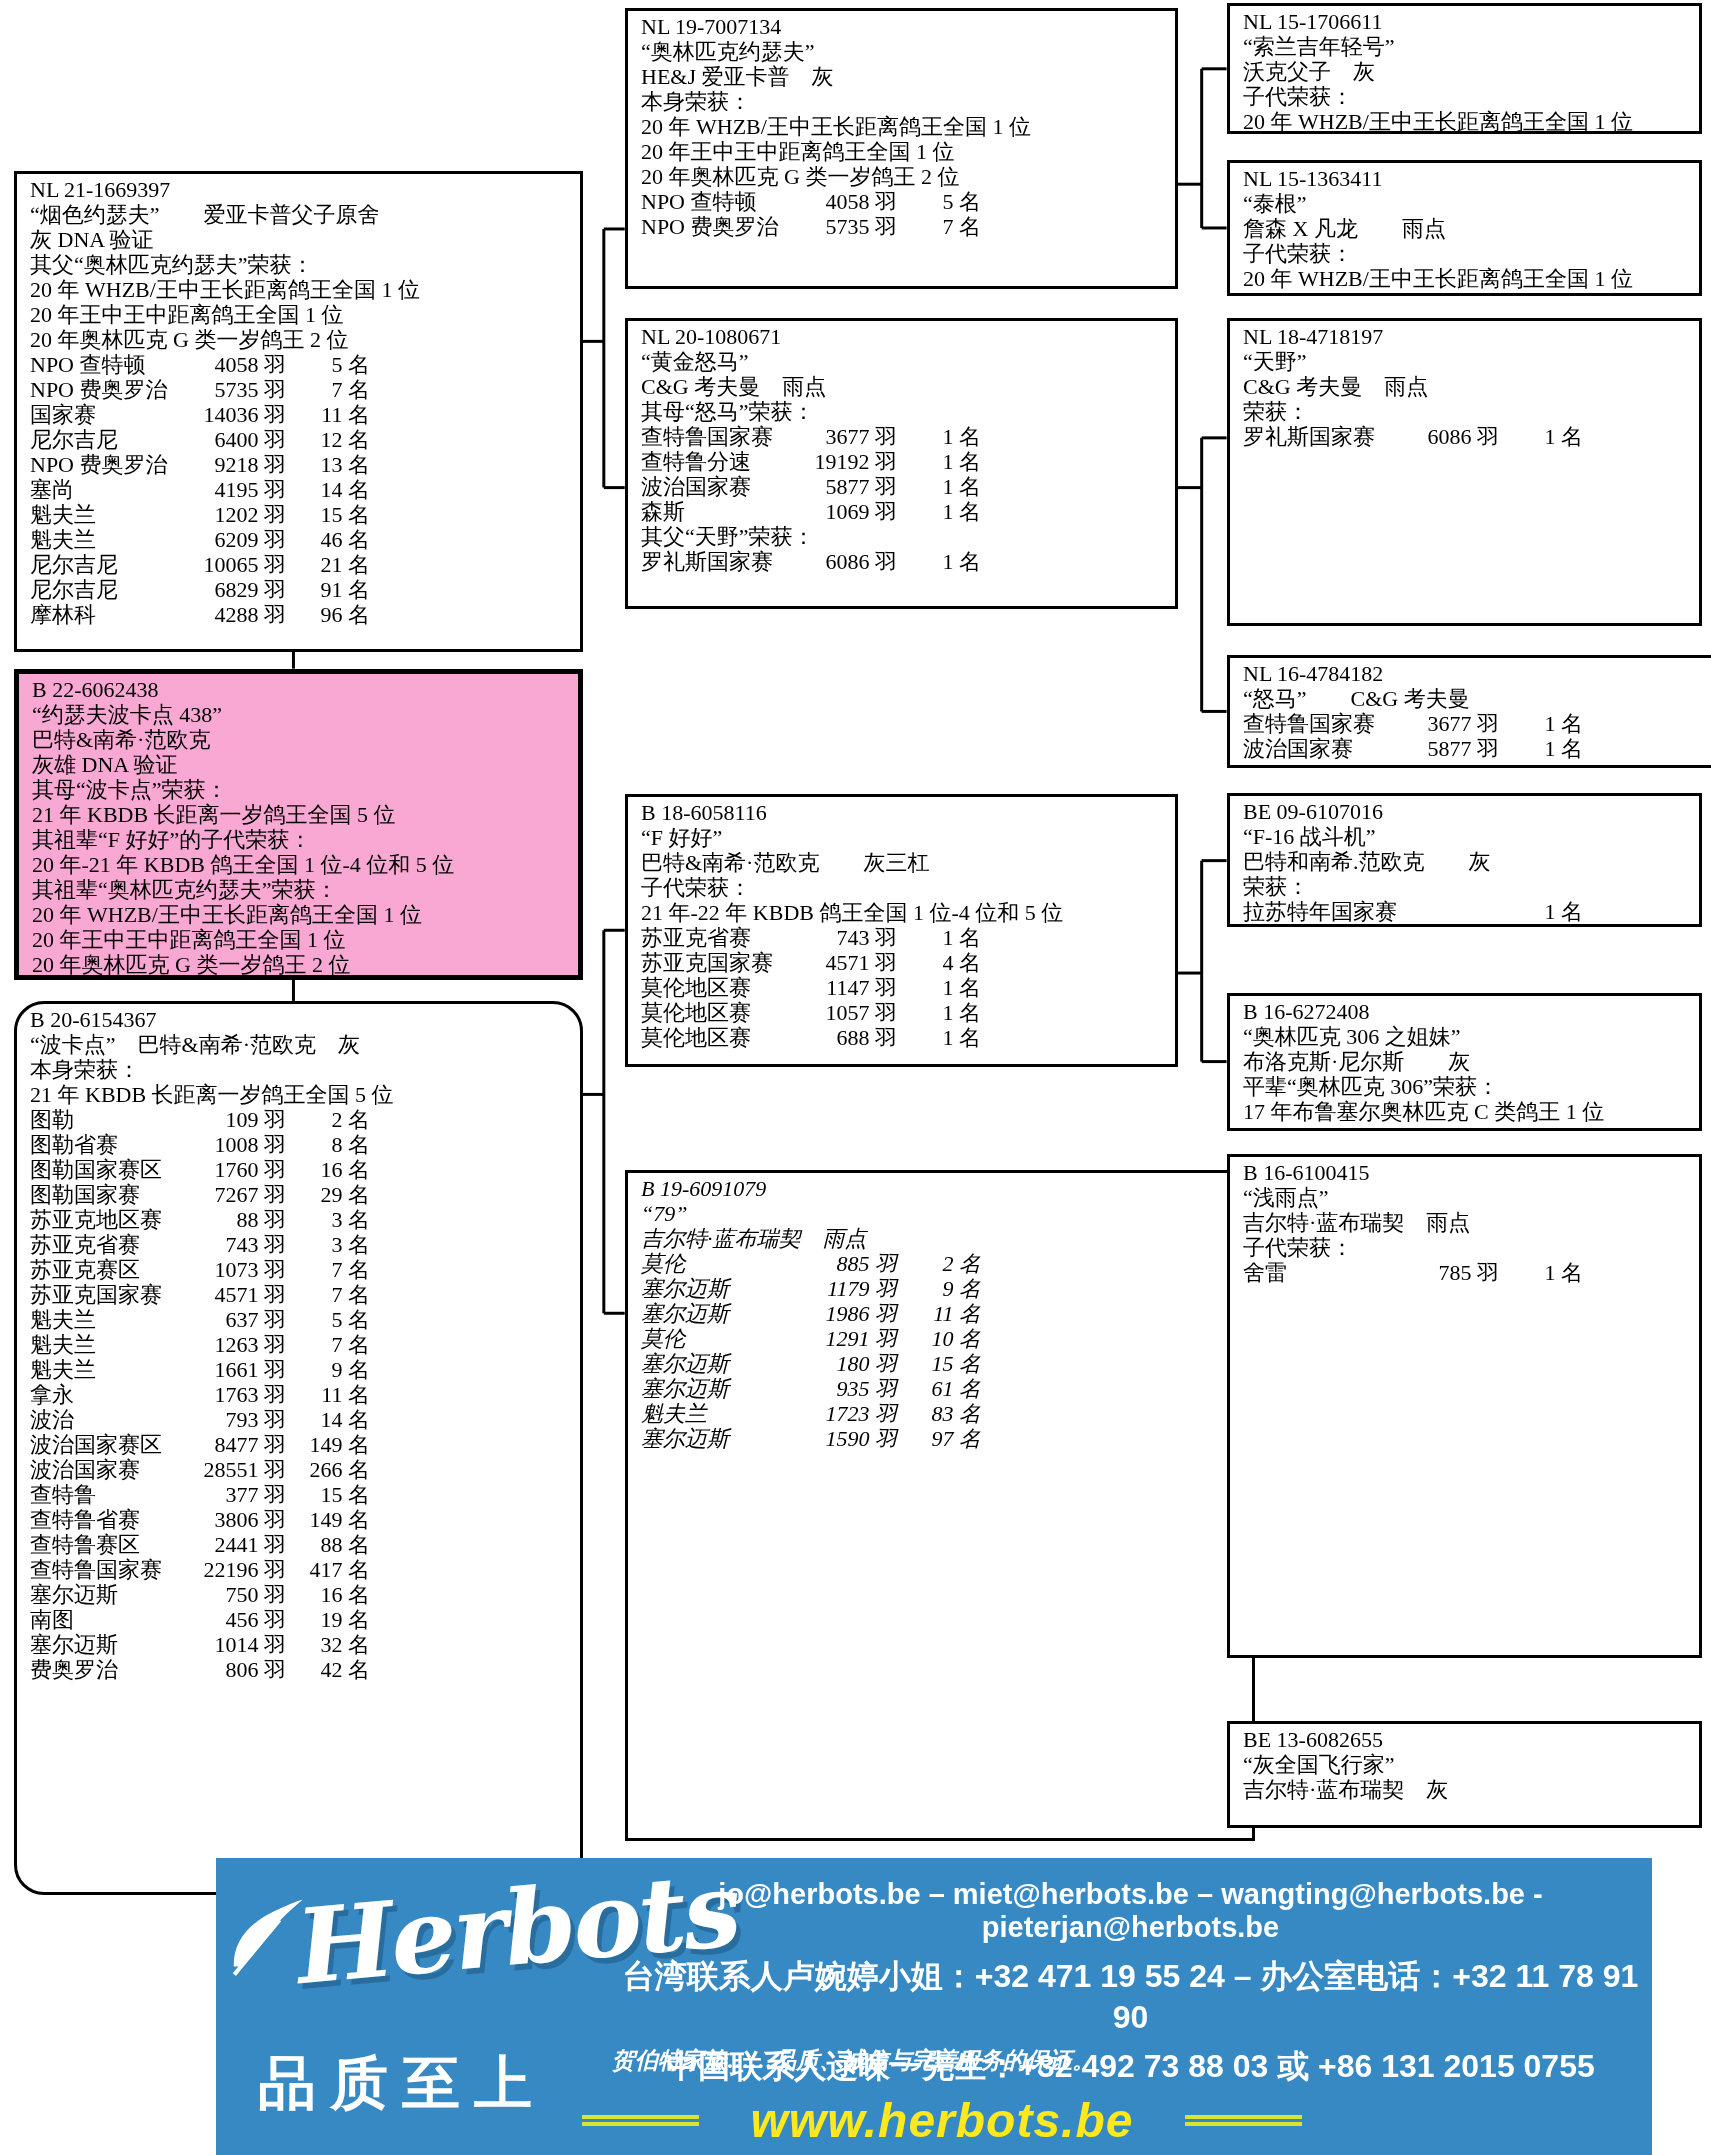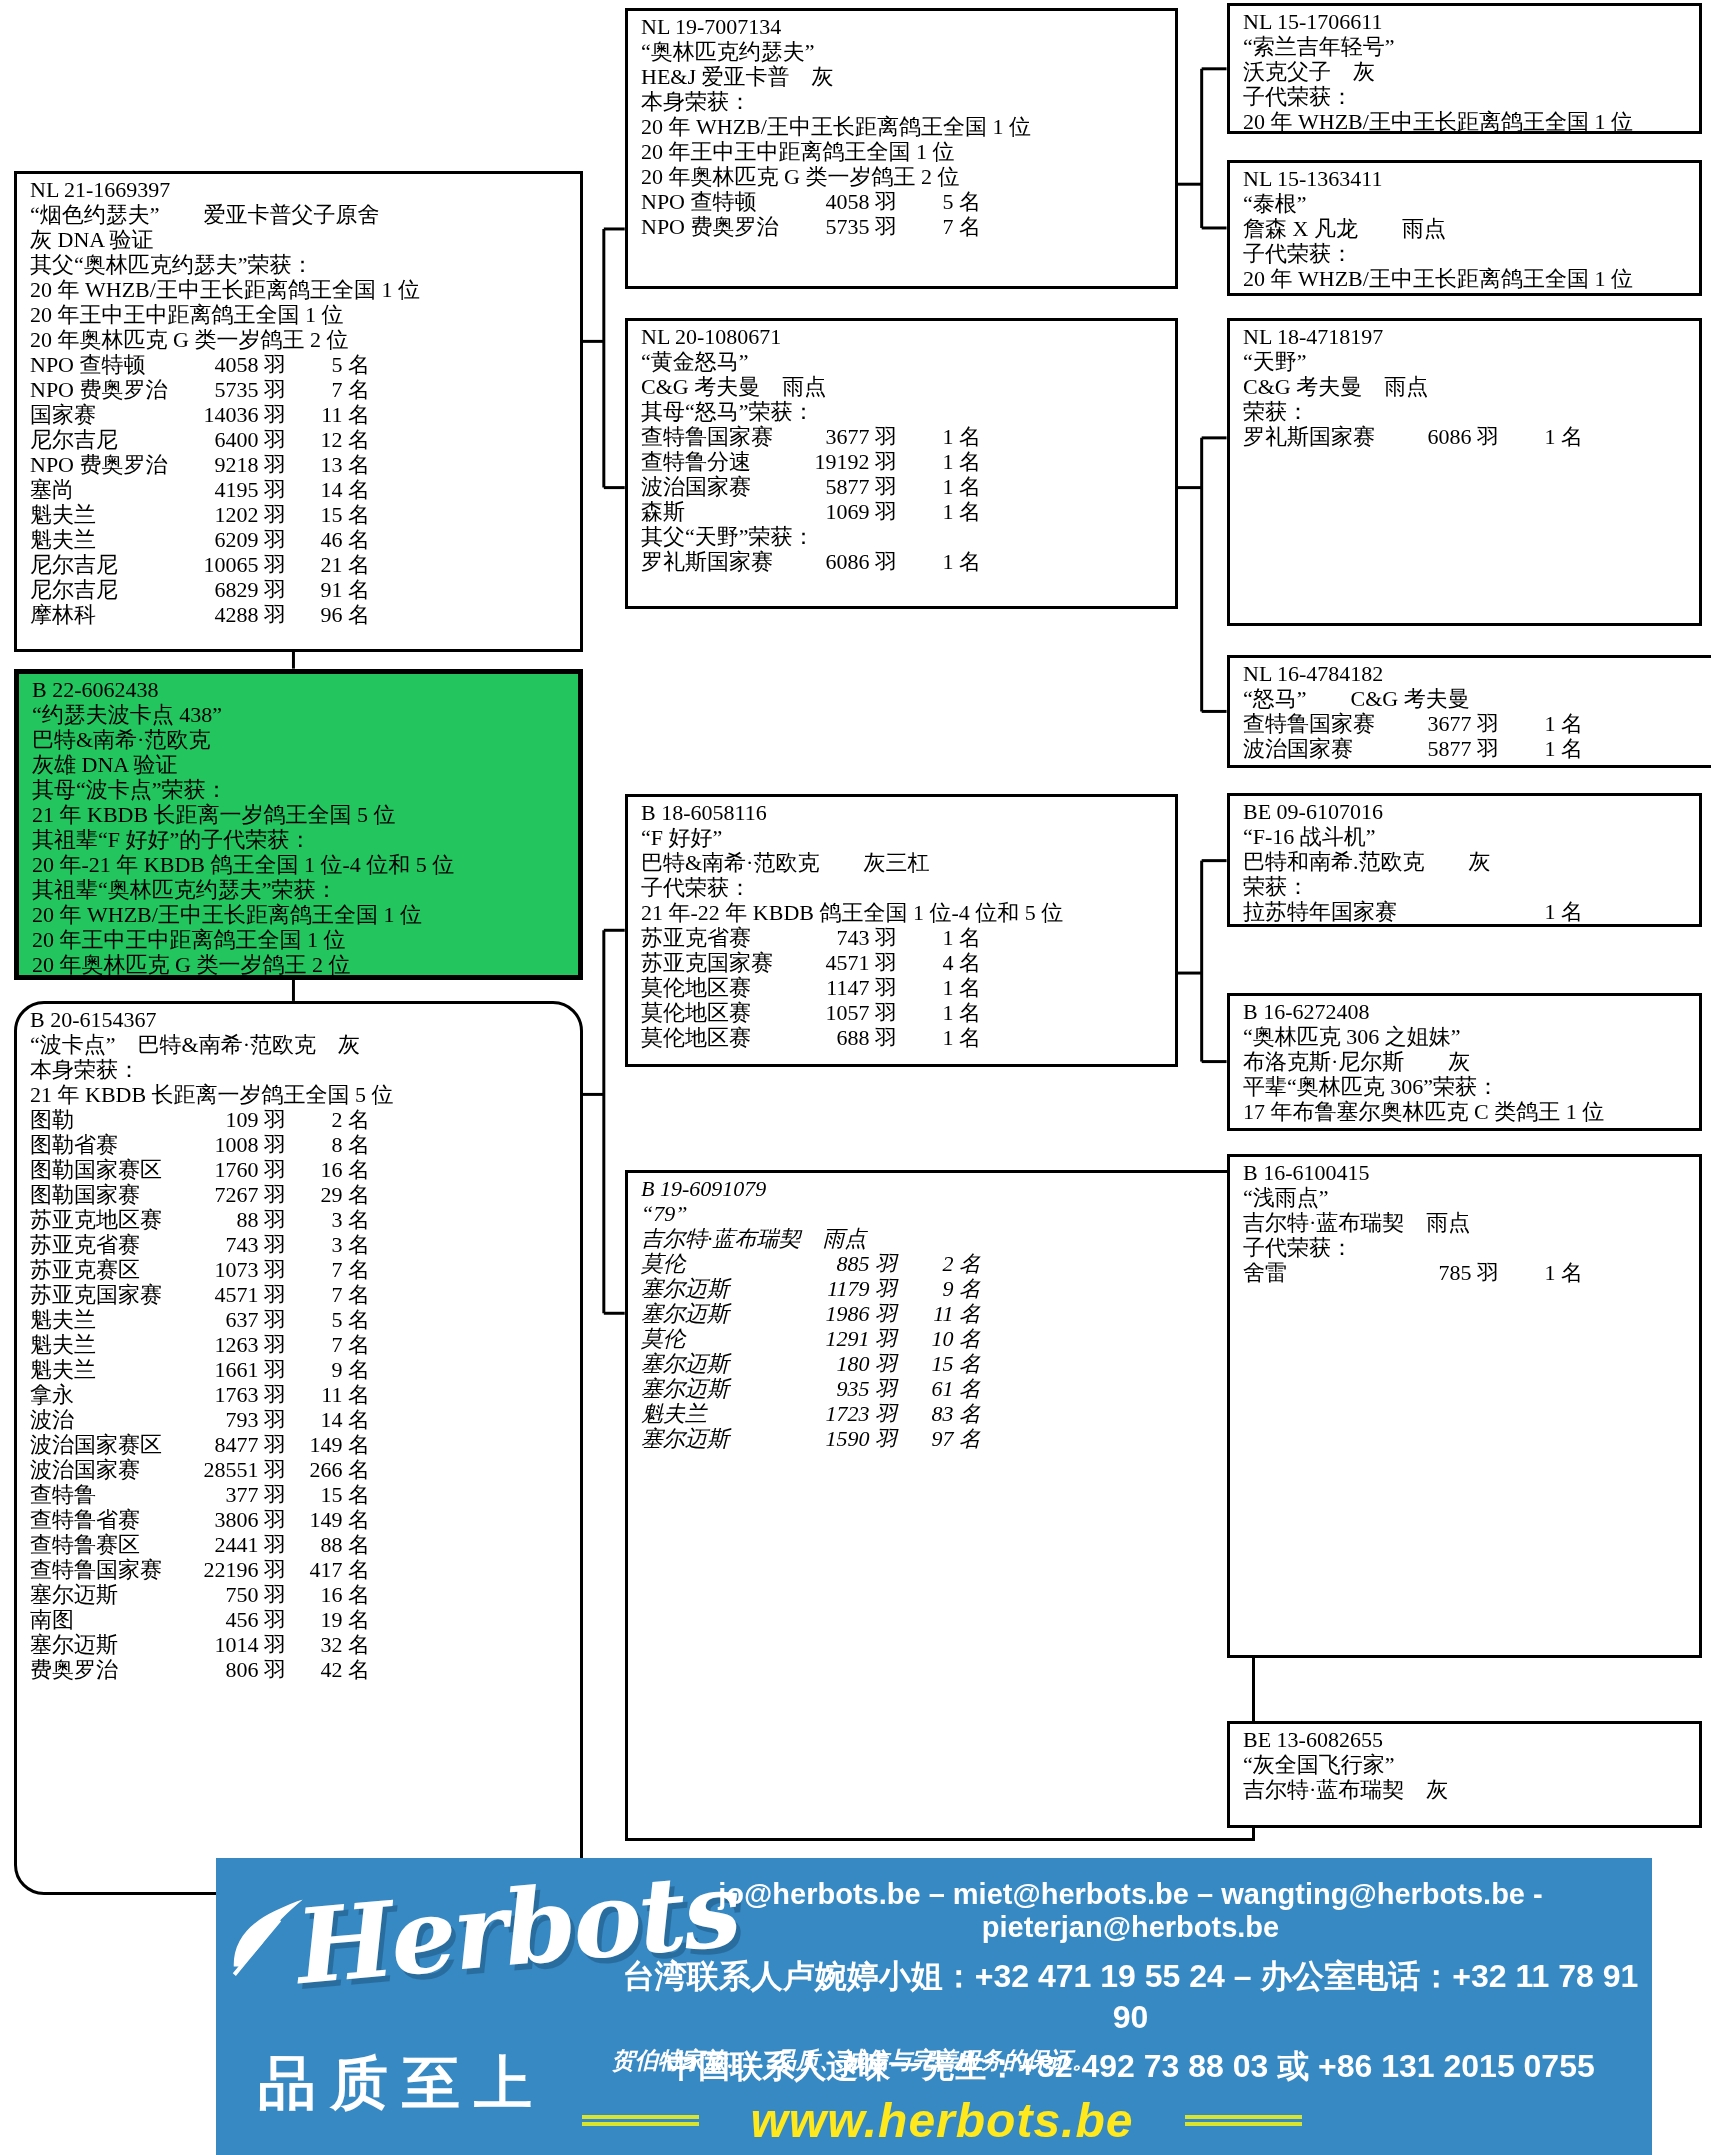--- a/index.html
+++ b/index.html
@@ -5,21 +5,21 @@
   html,body { margin:0; padding:0; background:#ffffff; }
   #stage {
     position:relative; width:1711px; height:2155px; background:#ffffff;
     font-family:"Liberation Serif","DejaVu Serif",serif; color:#000;
   }
   
   .box {
     position:absolute; box-sizing:border-box; border:3px solid #000000;
     background:#ffffff; padding:3px 10px 0 13px; font-size:22px; overflow:hidden;
   }
-  .box.highlight { border-width:5px; background:#22c55e; }
+  .box.highlight { border-width:5px; background:#f9a8d4; }
   .tline, .row { line-height:25px; white-space:nowrap; }
   .row { display:flex; width:340px; }
   .rname  { flex:1 1 auto; min-width:0; }
   .rcount { flex:0 0 auto; width:117px; text-align:right; }
   .rrank  { flex:0 0 auto; width:84px;  text-align:right; }
   
   #connectors { position:absolute; left:0; top:0; width:1711px; height:2155px; }
   
   #banner {
     position:absolute; left:216px; top:1858px; width:1436px; height:298px;

